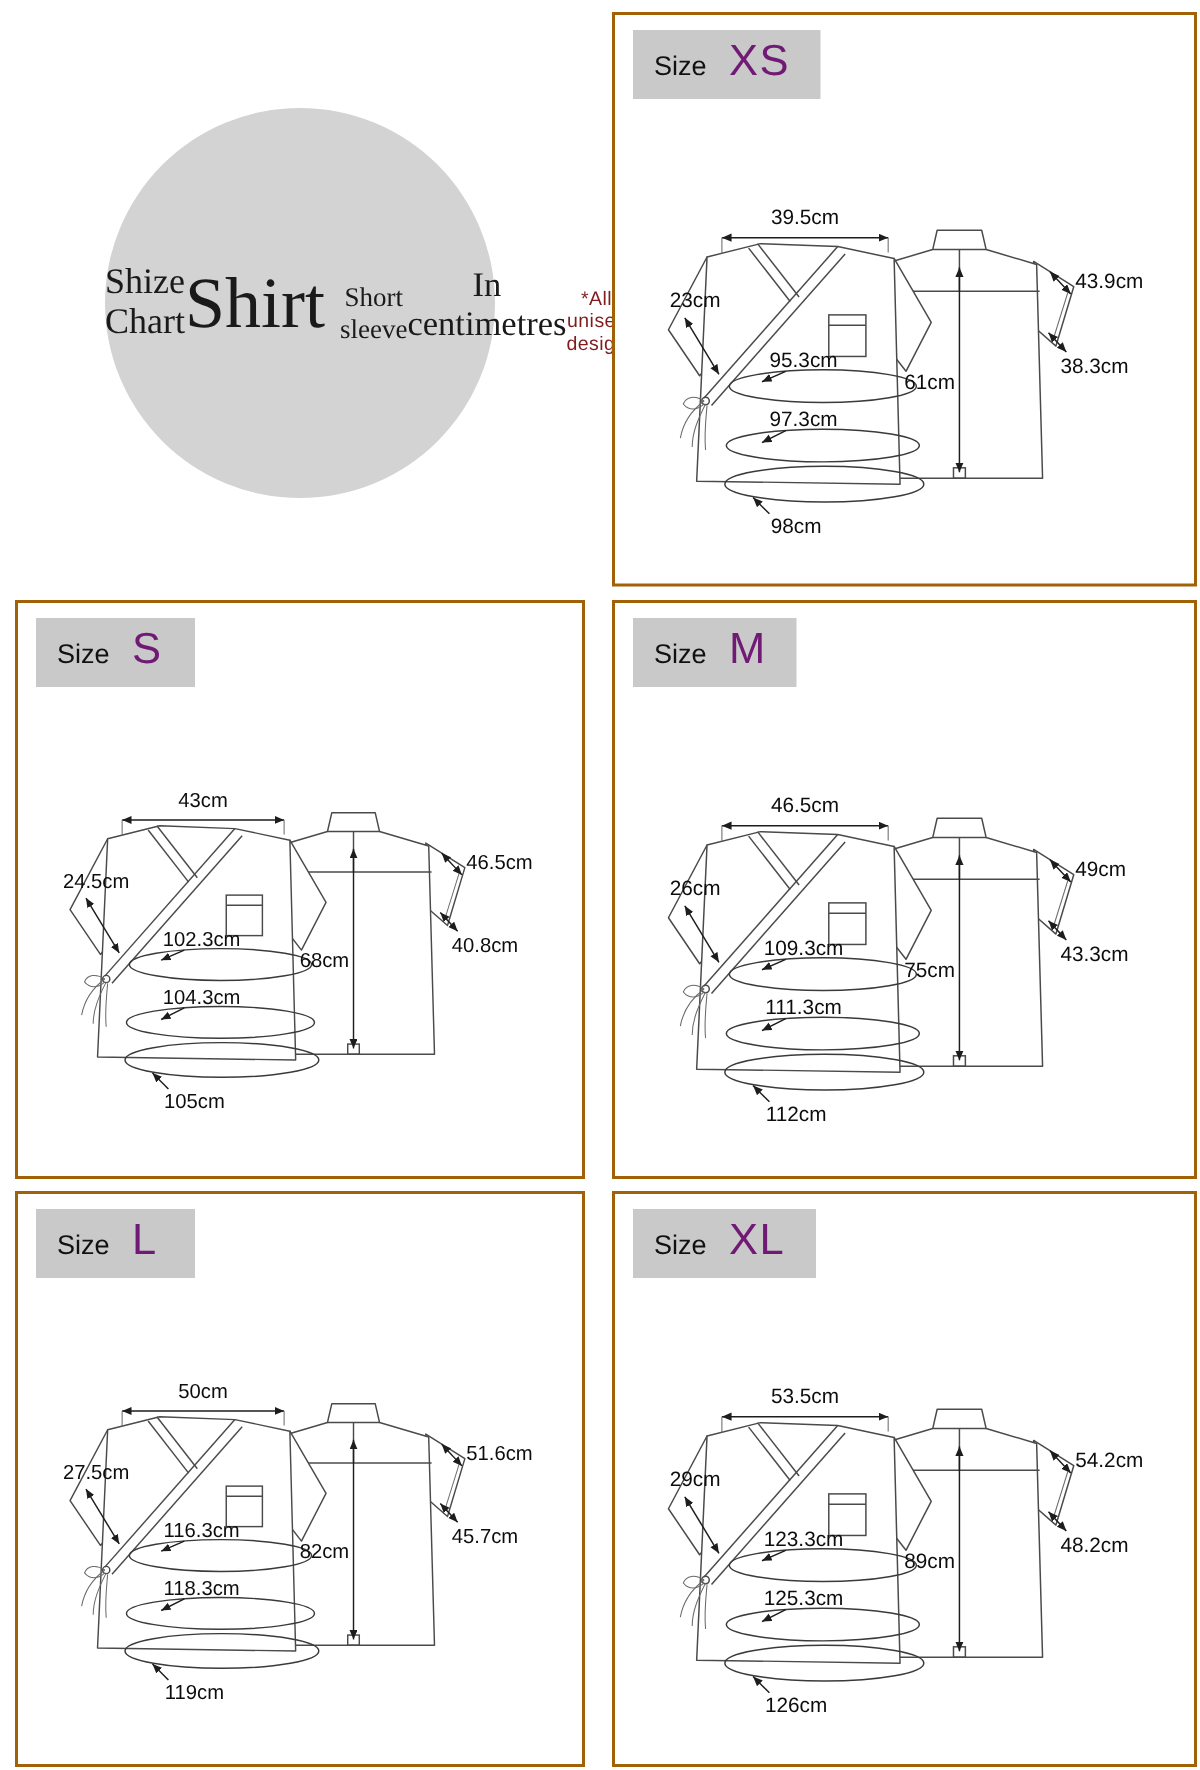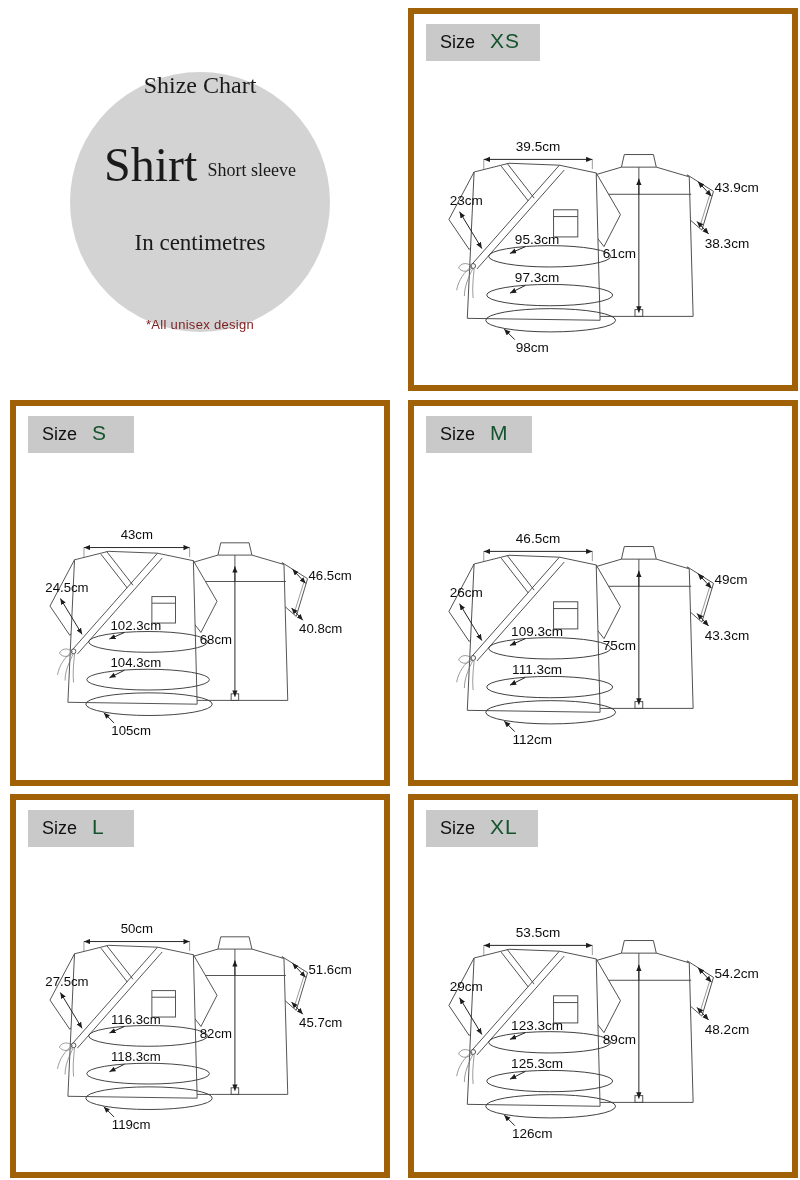--- a/index.html
+++ b/index.html
@@ -3,43 +3,43 @@
 <meta charset="utf-8">
 <style>
   * { margin:0; padding:0; box-sizing:border-box; }
   html,body { width:800px; height:1180px; background:#ffffff; overflow:hidden;
               font-family:"Liberation Sans", sans-serif; }
   .page { position:relative; width:800px; height:1180px; }
 
   
   .badge { position:absolute; left:70px; top:72px; width:260px; height:260px;
            border-radius:50%; background:#d3d3d3; color:#1a1a1a;
-           display:flex; flex-direction:column; align-items:center; justify-content:space-between;
+           display:flex; flex-direction:row; align-items:center; justify-content:flex-start;
            text-align:center; }
   .badge-top   { font-family:"Liberation Serif", serif; font-size:24px; }
   .badge-main  { display:flex; align-items:center; margin-top:2px; }
   .badge-title { font-family:"Liberation Serif", serif; font-size:48px; line-height:1.05; }
   .badge-sub   { font-family:"Liberation Serif", serif; font-size:18px; margin-left:10px; margin-top:12px; }
   .badge-units { font-family:"Liberation Serif", serif; font-size:23px; margin-top:2px; }
   .badge-note  { font-size:13px; color:#7f1d1d; margin-top:22px; letter-spacing:.3px; }
 
   
-  .panel { position:absolute; border:6px solid #a16207; background:#fff; }
+  .panel { position:absolute; border:2px solid #a16207; background:#fff; }
   .p-xs { left:408px; top:8px;   width:390px; height:383px; }
   .p-s  { left:10px;  top:400px; width:380px; height:386px; }
   .p-m  { left:408px; top:400px; width:390px; height:386px; }
   .p-l  { left:10px;  top:794px; width:380px; height:384px; }
   .p-xl { left:408px; top:794px; width:390px; height:384px; }
 
   .panel-header { position:absolute; left:12px; top:10px; z-index:2;
                   background:#c9c9c9; min-width:106px;
                   display:inline-flex; align-items:baseline; gap:15px;
                   padding:5px 20px 8px 14px; }
   .size-word  { font-size:18px; color:#111; }
-  .size-value { font-size:21px; color:#14532d; letter-spacing:1px; }
+  .size-value { font-size:29px; color:#701a75; letter-spacing:1px; }
 
   .garment { position:absolute; left:0; top:0; width:100%; height:100%; }
 
   .cloth { fill:#ffffff; stroke:#4a4a4a; stroke-width:1; stroke-linejoin:round; }
   .ln    { fill:none; stroke:#4a4a4a; stroke-width:1; }
   .thin  { fill:none; stroke:#6a6a6a; stroke-width:.7; }
   .ell   { fill:none; stroke:#3a3a3a; stroke-width:1; }
   .dim   { fill:none; stroke:#1d1d1d; stroke-width:1; }
   .dim-label { font-family:"Liberation Sans", sans-serif; font-size:14px; fill:#0d0d0d; }
 </style>

